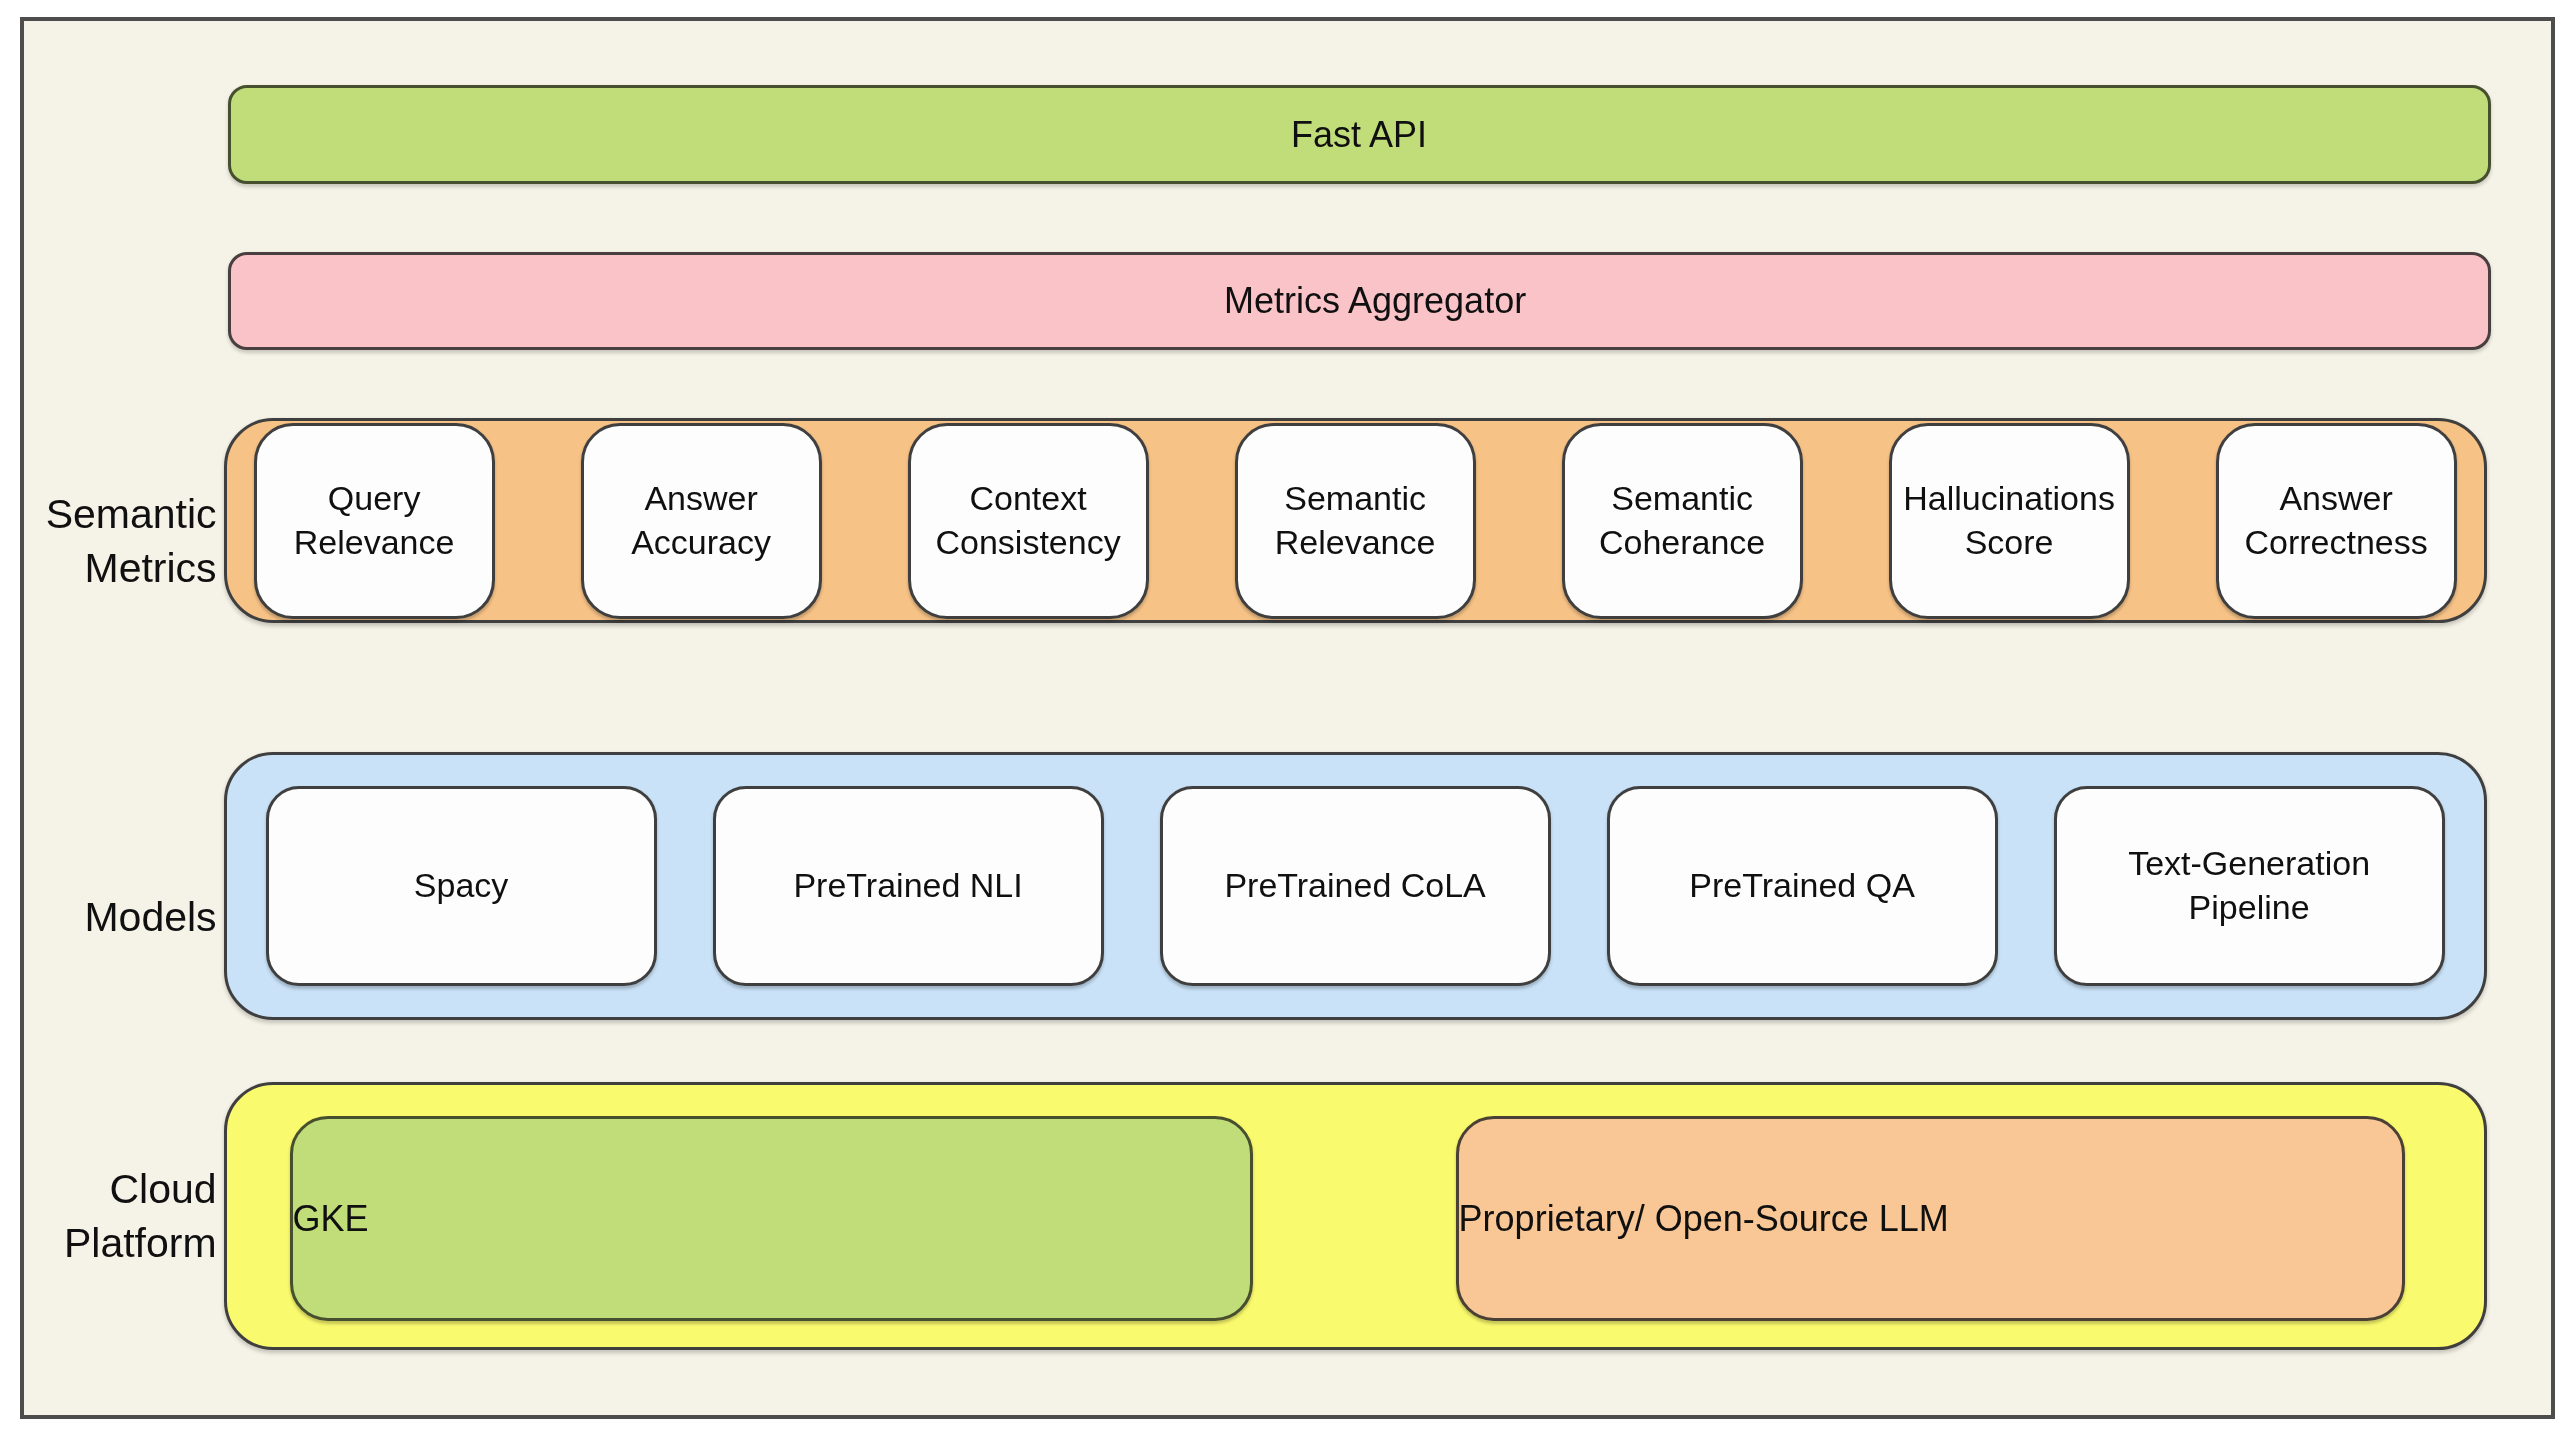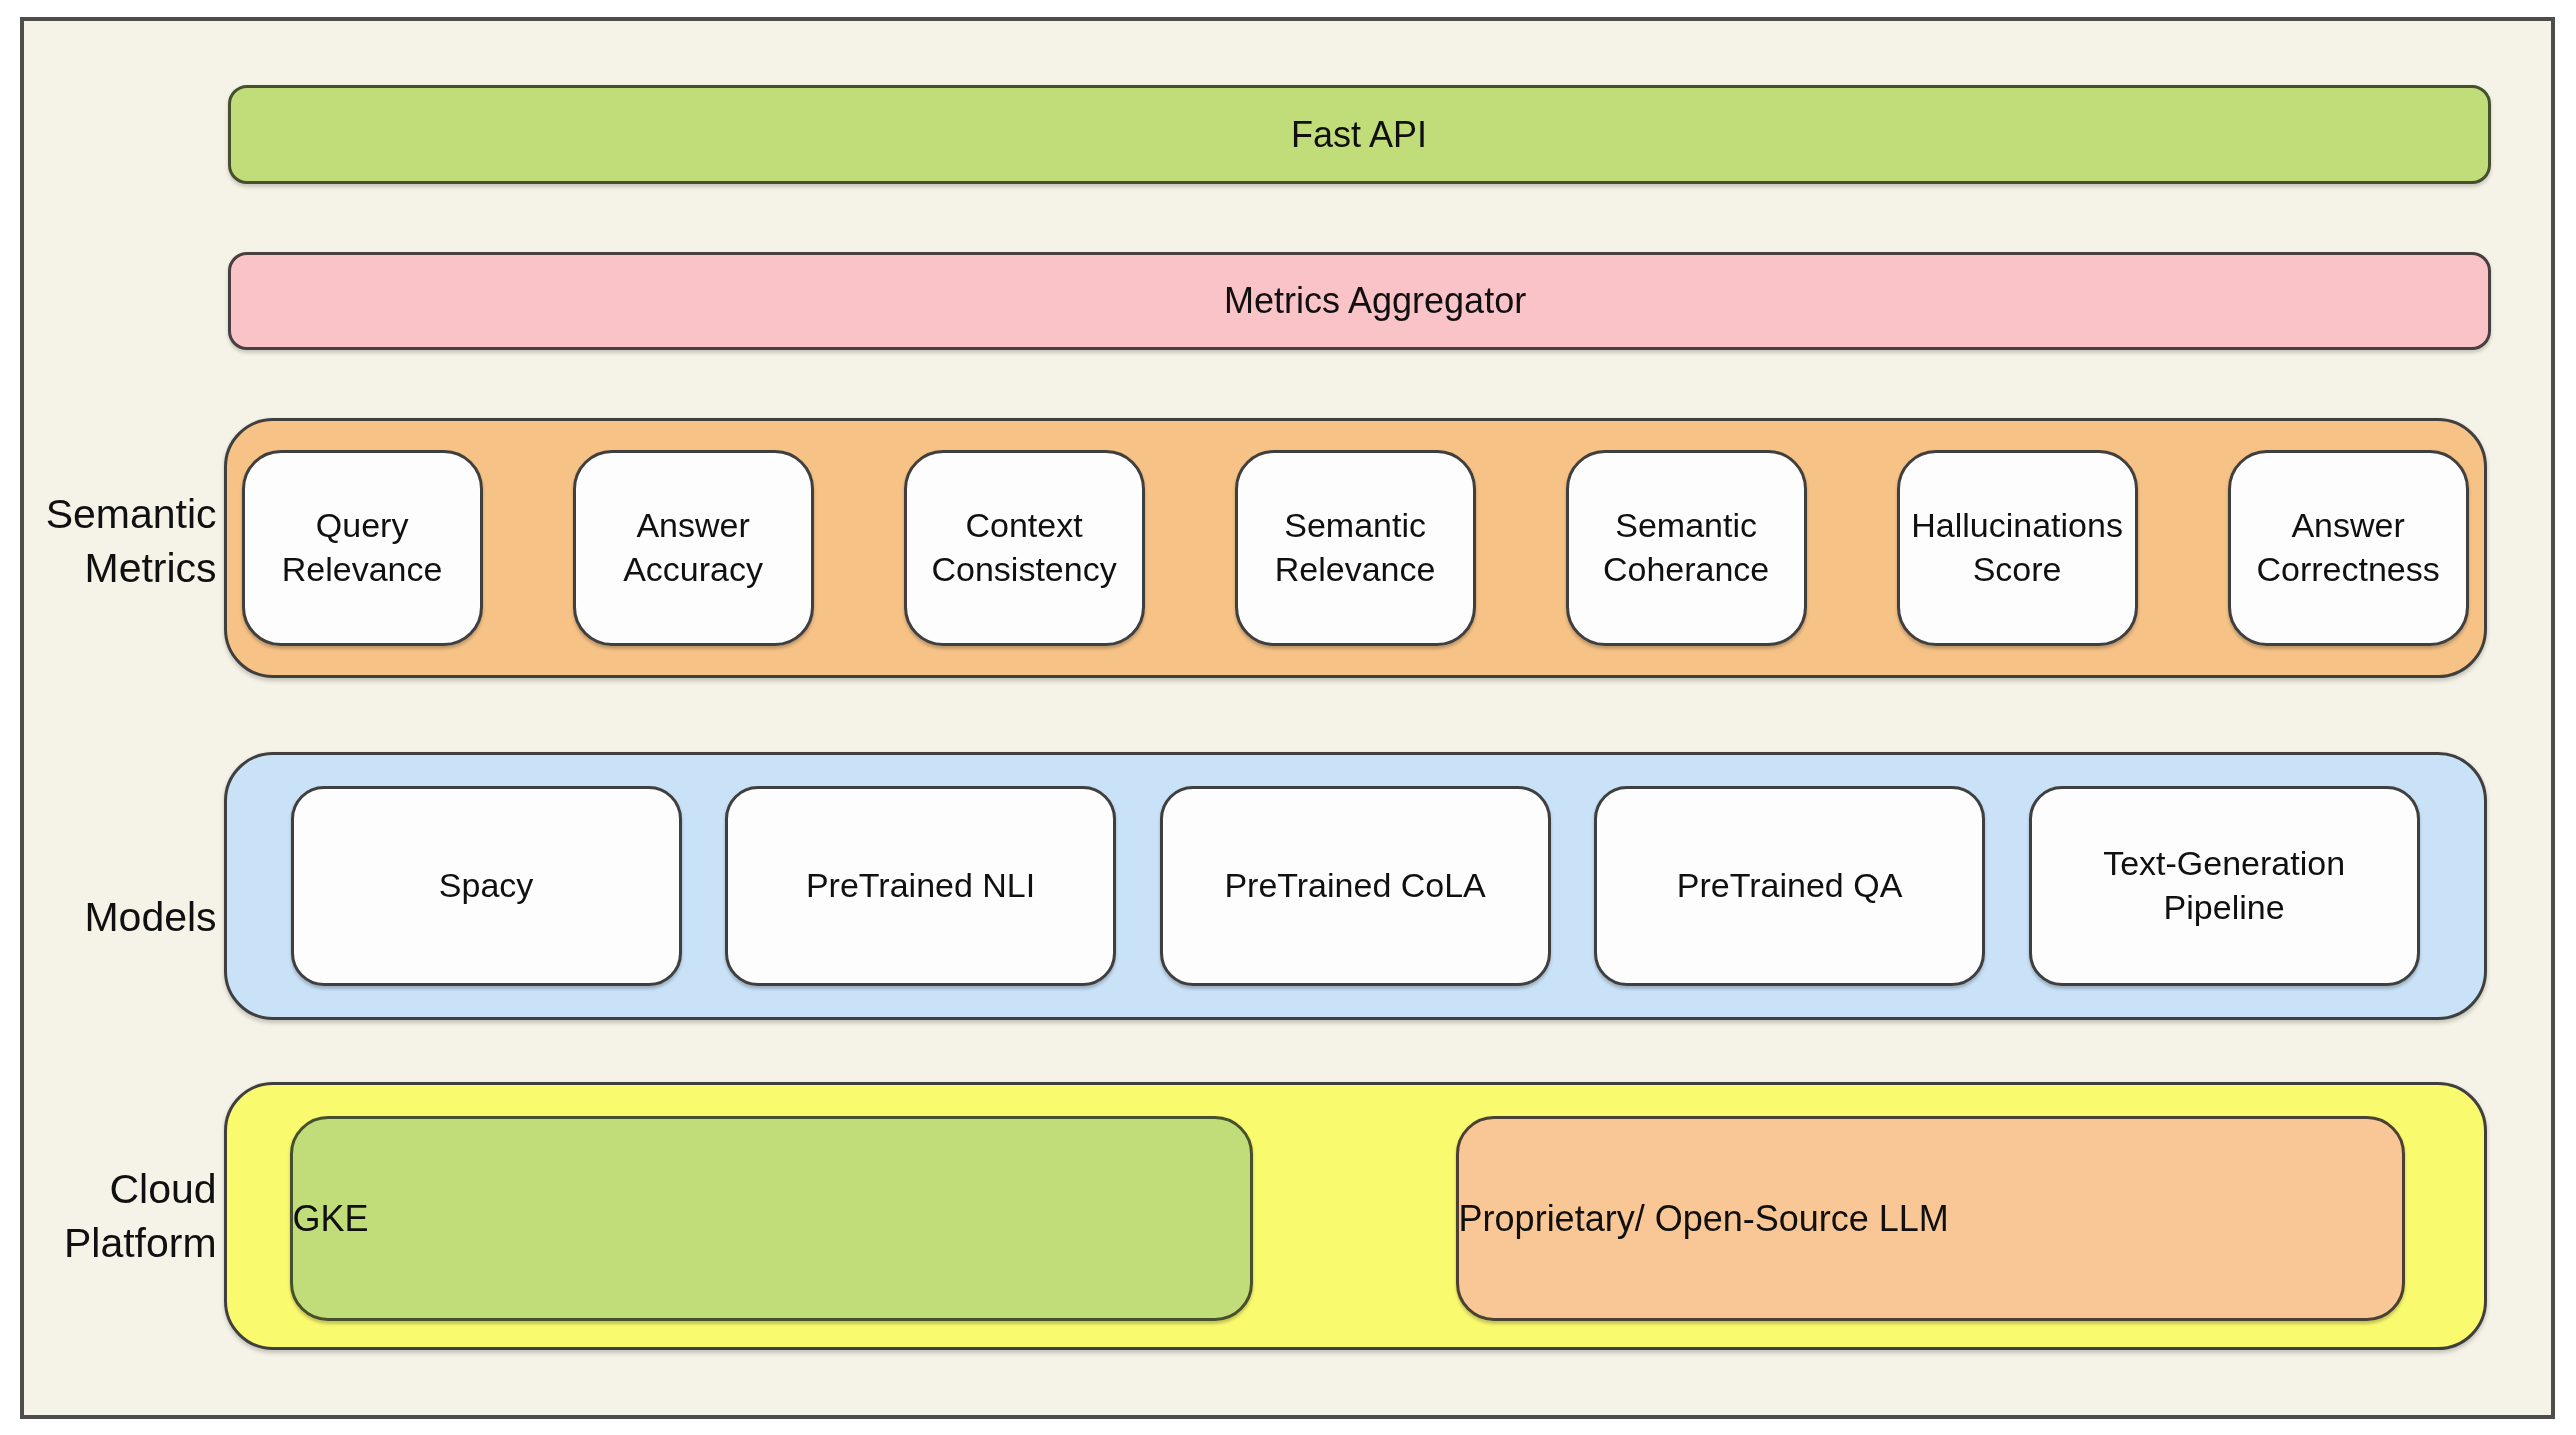--- a/index.html
+++ b/index.html
@@ -19,22 +19,22 @@
     font-size:36px;box-shadow:0 2.3px 3.9px rgba(0,0,0,0.18);
   }
   .bar-fastapi{top:64px;background:#c1dd7a;border-color:#47502e;}
   .bar-metrics{top:231px;height:98px;background:#f9c3c8;border-color:#4a3f40;padding-left:32px;}
   .container{
     position:absolute;left:200px;width:2263px;
     box-sizing:border-box;border:3.1px solid #3f3f3f;border-radius:49px;
     display:flex;align-items:center;justify-content:space-between;
     box-shadow:0 2.3px 4.7px rgba(0,0,0,0.2);
   }
-  .container-semantic{top:397px;height:260px;background:#f6c286;padding:0 15px;}
-  .container-models{top:731px;height:268px;background:#c9e2f8;padding:0 64px;}
+  .container-semantic{top:397px;height:205px;background:#f6c286;padding:0 27px;}
+  .container-models{top:731px;height:268px;background:#c9e2f8;padding:0 39px;}
   .container-cloud{top:1061px;height:268px;background:#fafa6e;}
   .white-box{
     box-sizing:border-box;border:3.1px solid #3f3f3f;background:#fdfdfd;
     display:flex;align-items:center;justify-content:center;text-align:center;
     font-size:34px;line-height:1.28;box-shadow:0 2.3px 3.1px rgba(0,0,0,0.22);
   }
   .metric-box{width:241px;height:196px;border-radius:39px;padding:0 7.8px;}
   .model-box{width:391px;height:200px;border-radius:33px;padding:0 23.5px;}
   .cloud-box{
     position:absolute;top:31px;height:205px;box-sizing:border-box;

